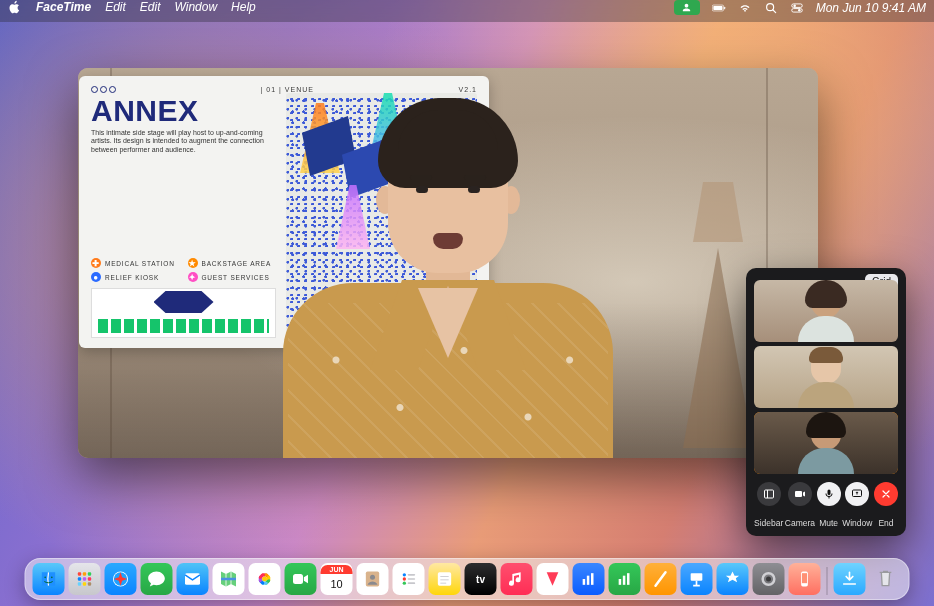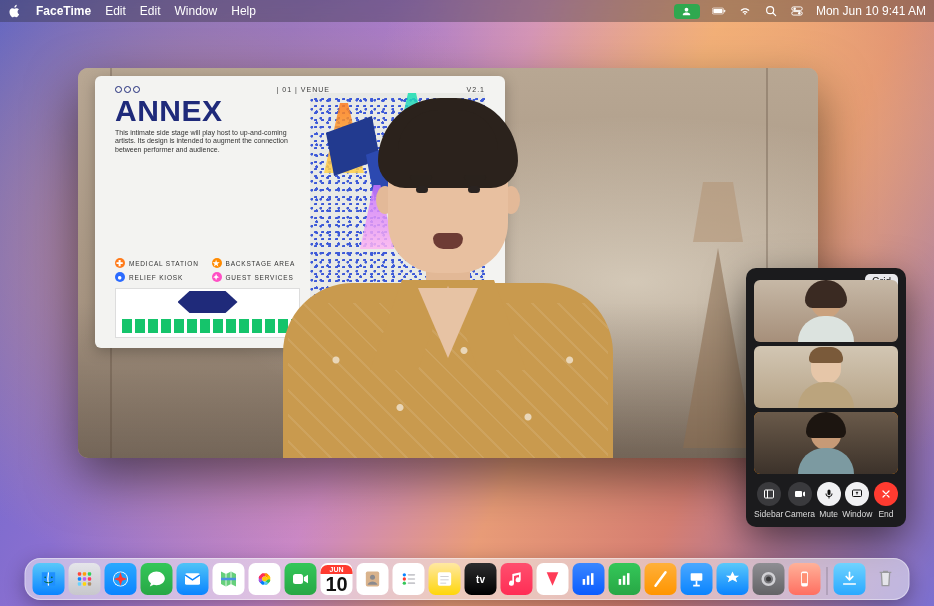--- a/index.html
+++ b/index.html
@@ -11,25 +11,25 @@
     width: 934px; height: 606px;
     background:
       radial-gradient(circle at 20% 40%, rgba(255,170,80,0.55), transparent 40%),
       radial-gradient(circle at 80% 20%, rgba(255,200,120,0.6), transparent 42%),
       linear-gradient(115deg, #5b63c9 0%, #8a6fd0 25%, #c987c8 45%, #e99c78 60%, #d67f72 75%, #7b6fd0 100%);
   }
 
   
   .menubar {
     position: absolute; top: 0; left: 0; right: 0; height: 22px;
-    display: flex; align-items: center; justify-content: space-between;
+    display: flex; align-items: flex-start; justify-content: space-between;
     padding: 0 8px;
     background: rgba(40,40,45,0.35);
     backdrop-filter: blur(8px);
-    color: #fff; font-size: 12px; font-weight: 500;
+    color: #fff; font-size: 12px; font-weight: 500; font-style: italic;
   }
   .menubar .left, .menubar .right { display: flex; align-items: center; gap: 14px; }
   .menubar .right { gap: 12px; }
   .menubar .app-name { font-weight: 700; }
   .menubar svg { width: 14px; height: 14px; fill: #fff; display: block; }
   .menubar .status-pill {
     background: #2fa84f; border-radius: 4px; width: 26px; height: 15px;
     display: flex; align-items: center; justify-content: center;
   }
   .menubar .status-pill svg { width: 11px; height: 11px; }
@@ -112,22 +112,22 @@
       radial-gradient(circle at 35% 55%, #fff 3px, transparent 4px),
       radial-gradient(circle at 55% 25%, #fff 3px, transparent 4px),
       radial-gradient(circle at 75% 60%, #fff 3px, transparent 4px),
       radial-gradient(circle at 88% 30%, #fff 3px, transparent 4px),
       repeating-linear-gradient(45deg, rgba(255,255,255,0.15) 0 2px, transparent 2px 18px);
     opacity:0.6;
   }
 
   
   .overlay-card {
-    position: absolute; left: 17px; top: 8px; width: 410px; height: 272px;
-    background: #f3f3f1; border-radius: 6px; padding: 10px 20px;
+    position: absolute; left: 1px; top: 8px; width: 410px; height: 272px;
+    background: #f3f3f1; border-radius: 6px; padding: 10px 12px;
     box-shadow: 0 4px 14px rgba(0,0,0,0.25);
     color: #1f2a7a;
     display: grid; grid-template-columns: 185px 1fr; grid-template-rows: auto auto 1fr auto auto; column-gap: 10px;
     font-size: 8px;
   }
   .overlay-card .topbar{grid-column:1/3;display:flex;justify-content:space-between;align-items:center;color:#3a3a3a;font-size:7px;letter-spacing:1px;}
   .overlay-card .logo{display:flex;gap:2px;}
   .overlay-card .logo span{width:7px;height:7px;border:1.5px solid #1f2a7a;border-radius:50%;}
   .overlay-card h1{
     grid-column:1; font-size:30px; font-weight:800; line-height:0.92; letter-spacing:0.5px;
@@ -191,41 +191,41 @@
   .avatar .h{width:30px;height:36px;border-radius:16px;margin:0 auto;}
   .avatar .b{width:56px;height:36px;border-radius:26px 26px 0 0;margin-top:-2px;}
   .tile1 .h{background:#caa17d;} .tile1 .b{background:#dce3df;}
   .tile1 .hair{position:absolute;top:-2px;left:50%;transform:translateX(-50%);width:42px;height:28px;background:#3a2a22;border-radius:22px 22px 8px 8px;}
   .tile2 .h{background:#e6c6a8;} .tile2 .b{background:#bba47d;}
   .tile2 .hair{position:absolute;top:-1px;left:50%;transform:translateX(-50%);width:34px;height:16px;background:#7a5a3a;border-radius:18px 18px 6px 6px;}
   .tile3 .h{background:#c79a76;} .tile3 .b{background:#7c9aa1;}
   .tile3 .hair{position:absolute;top:-2px;left:50%;transform:translateX(-50%);width:40px;height:26px;background:#1c1510;border-radius:20px 20px 6px 6px;}
 
   .controls{display:flex;justify-content:space-between;margin-top:8px;}
-  .ctrl{display:flex;flex-direction:column;align-items:center;gap:3px;font-size:8.5px;color:#ddd;}
+  .ctrl{display:flex;flex-direction:column;align-items:center;gap:12px;font-size:8.5px;color:#ddd;}
   .ctrl .btn{width:24px;height:24px;border-radius:50%;background:#3a3a3d;display:flex;align-items:center;justify-content:center;}
   .ctrl .btn.white{background:#f1f1f3;color:#111;}
   .ctrl .btn.red{background:#ff3b30;}
   .ctrl svg{width:12px;height:12px;fill:currentColor;}
   .ctrl .btn{color:#fff;} .ctrl .btn.white{color:#111;}
 
   
   .dock{
     position:absolute; bottom:6px; left:50%; transform:translateX(-50%);
     background:rgba(240,240,245,0.55);
     border-radius:16px; padding:5px 8px; display:flex; align-items:flex-end; gap:4px;
     box-shadow:0 6px 20px rgba(0,0,0,0.3), inset 0 0 0 1px rgba(255,255,255,0.4);
   }
   .dock .app{width:32px;height:32px;border-radius:7px;display:flex;align-items:center;justify-content:center;font-size:16px;color:#fff;position:relative;}
   .dock .sep{width:1px;height:28px;background:rgba(0,0,0,0.25);margin:0 2px;}
   .dock .app svg{width:20px;height:20px;fill:#fff;}
   .dock .app.trash svg{fill:#9a9a9e;}
   .dock .cal{flex-direction:column;background:#fff;color:#111;}
   .dock .cal .m{background:#ff3b30;color:#fff;font-size:7px;width:100%;text-align:center;border-radius:7px 7px 0 0;line-height:9px;font-weight:700;}
-  .dock .cal .d{font-size:20px;font-weight:700;line-height:20px;}
+  .dock .cal .d{font-size:11px;font-weight:400;line-height:20px;}
 
 </style>
 </head>
 <body>
 
 <div class="desktop">
 
   <div class="menubar">
     <div class="left">
       <span>

